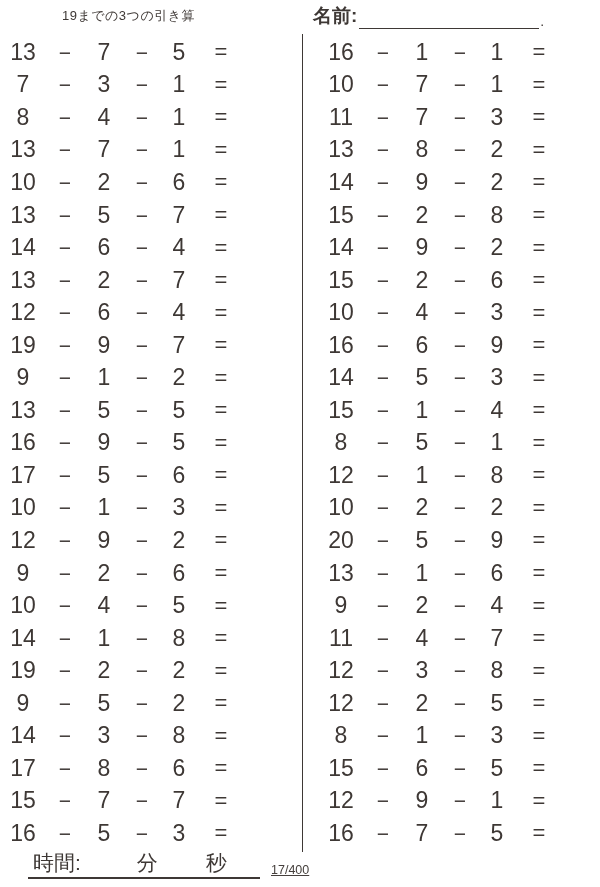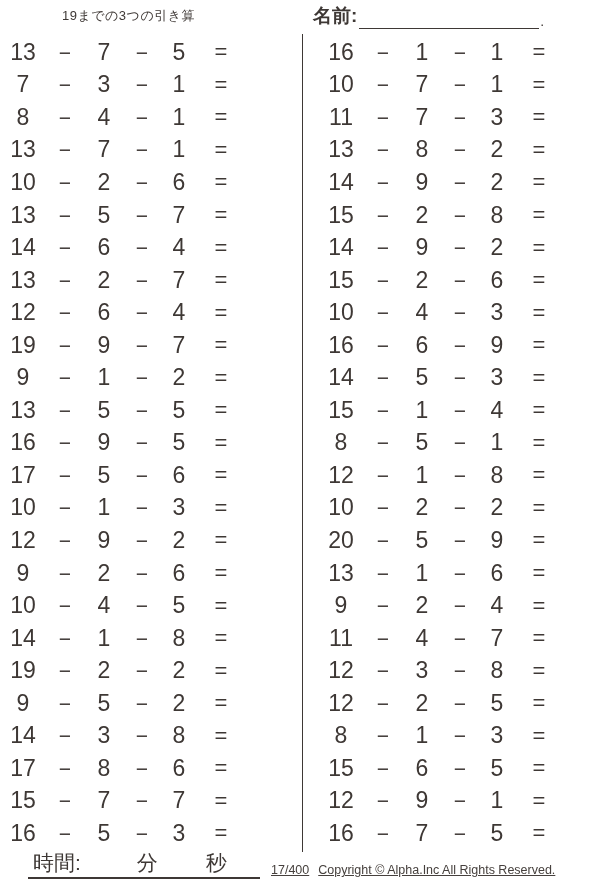--- a/index.html
+++ b/index.html
@@ -558,14 +558,13 @@
 </div>
 
 <div class="time-block">
   <span>時間:</span>
   <span class="time-minutes">分</span>
   <span class="time-seconds">秒</span>
 </div>
 
 <div class="copyright-area">
   <span>17/400</span>
-  <span>Copyright © Alpha.Inc All Rights Reserved.</span>
 </div>
 
 </body></html>

